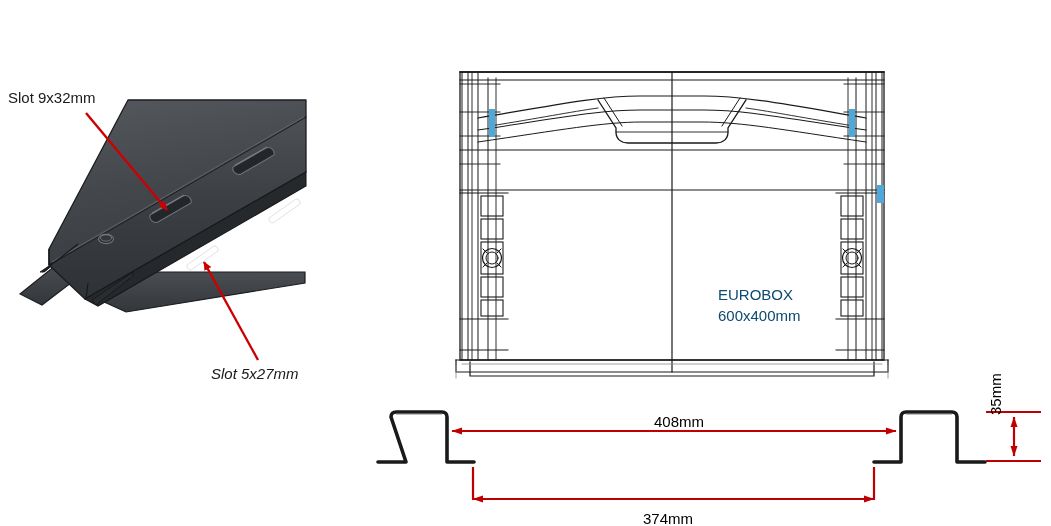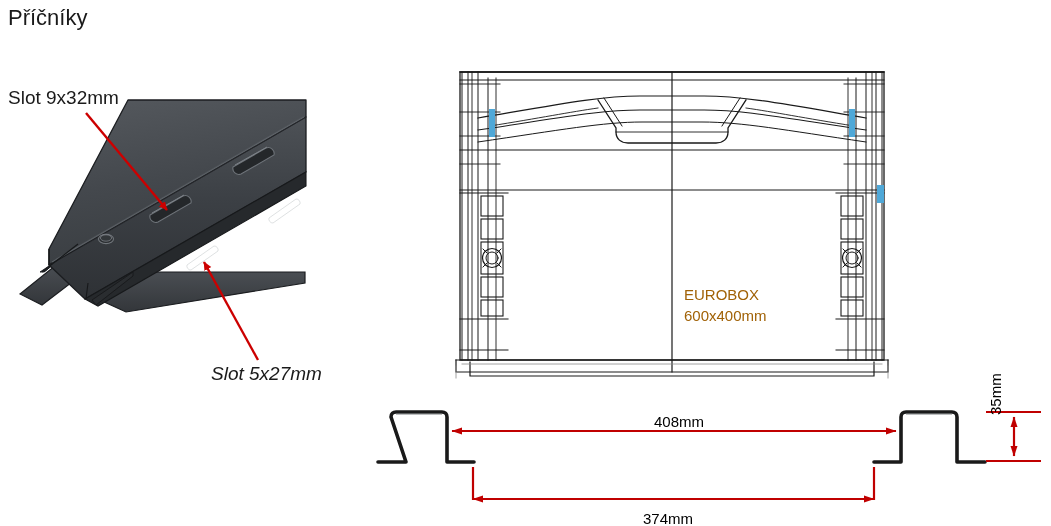--- a/index.html
+++ b/index.html
@@ -25,34 +25,34 @@
     position: absolute;
     left: 8px;
     top: 4px;
     font-size: 22px;
     line-height: 28px;
     color: #1a1a1a;
     white-space: nowrap;
   }
   .callout-label {
     position: absolute;
-    font-size: 19px;
+    font-size: 15px;
     line-height: 19px;
     color: #1a1a1a;
     white-space: nowrap;
   }
   #label-slot-top { left: 8px; top: 88px; }
   #label-slot-front { left: 211px; top: 364px; font-style: italic; }
   .box-label {
     position: absolute;
-    left: 684px;
+    left: 718px;
     top: 284px;
     font-size: 15px;
     line-height: 21px;
-    color: #a16207;
+    color: #0c4a6e;
     white-space: nowrap;
   }
   .dim-label {
     position: absolute;
     font-size: 15px;
     line-height: 18px;
     color: #000000;
     white-space: nowrap;
   }
   #dim-408-label { left: 654px; top: 413px; }
@@ -71,21 +71,20 @@
     left: 0;
     top: 0;
     pointer-events: none;
   }
 </style>
 </head>
 <body>
 
 <div id="page">
 
-  <div class="page-title">Příčníky</div>
 
   <svg class="svg-layer" width="1051" height="526" viewBox="0 0 1051 526">
     <defs>
       <linearGradient id="gTop" x1="0" y1="0" x2="0.25" y2="1">
         <stop offset="0%" stop-color="#55595e"></stop>
         <stop offset="55%" stop-color="#44484d"></stop>
         <stop offset="100%" stop-color="#3a3e42"></stop>
       </linearGradient>
       <linearGradient id="gFront" x1="0" y1="0" x2="0" y2="1">
         <stop offset="0%" stop-color="#4d5156"></stop>

